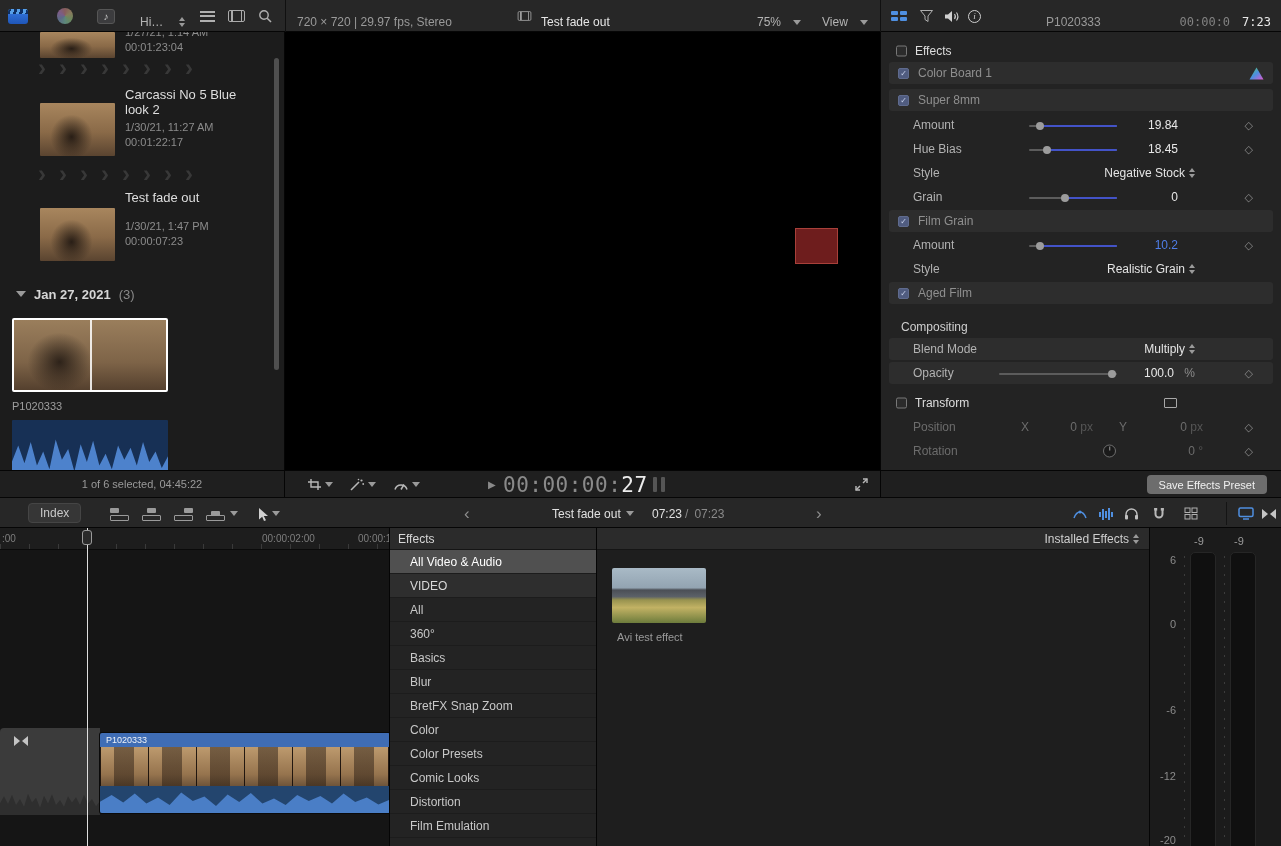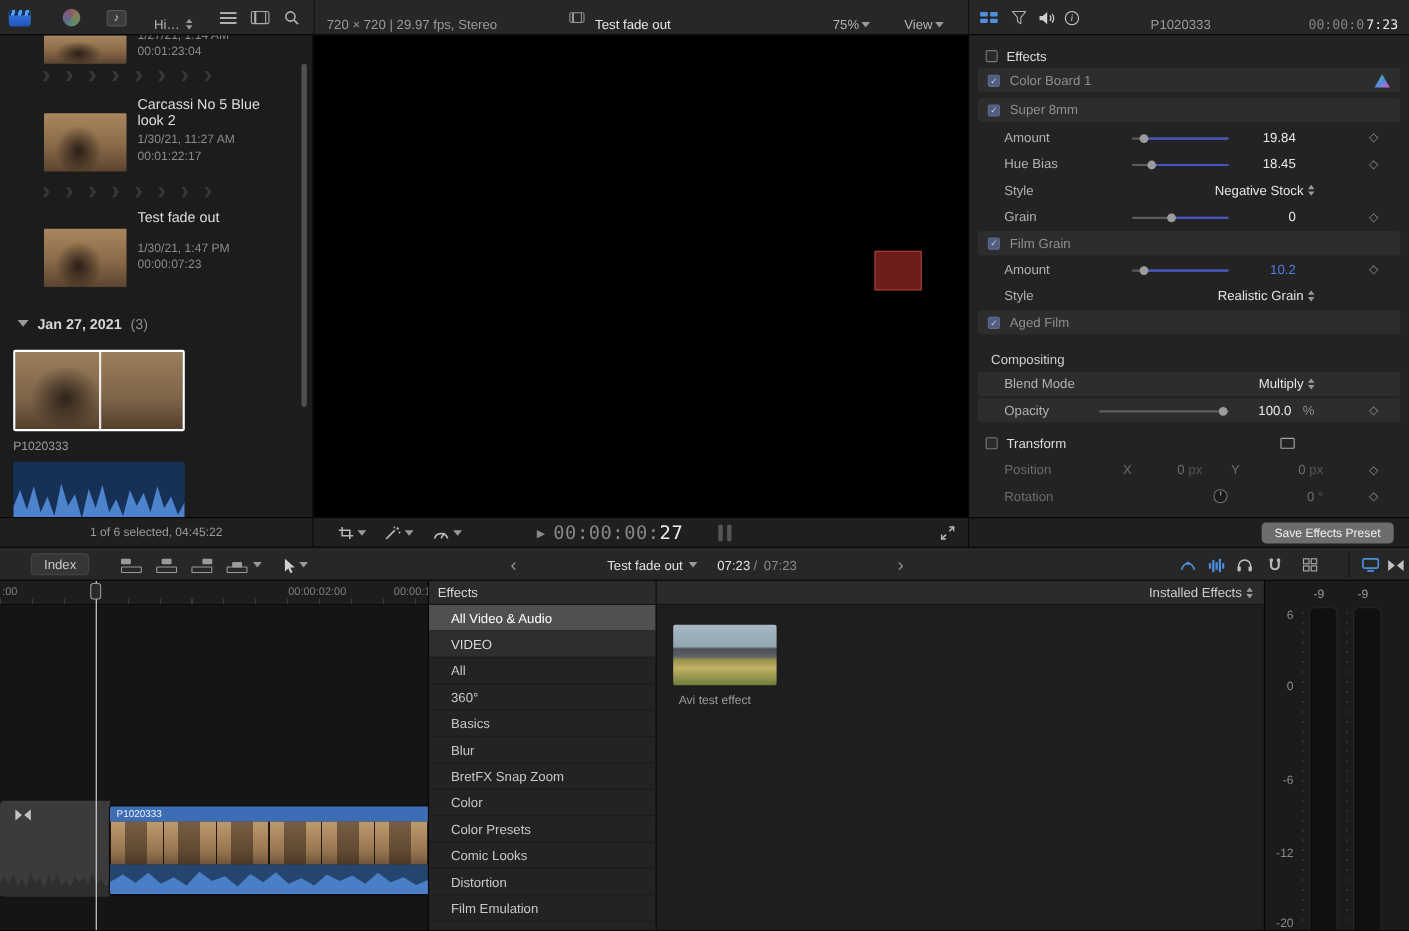--- a/index.html
+++ b/index.html
@@ -5,21 +5,21 @@
   html,body{margin:0;padding:0;background:#000;}
   *{box-sizing:border-box;}
   #app{position:relative;width:1281px;height:846px;background:#161616;overflow:hidden;
        font-family:"Liberation Sans",sans-serif;color:#ccc;}
   .abs{position:absolute;}
 
   
   #top-toolbar{position:absolute;left:0;top:0;width:1281px;height:32px;background:#272727;border-bottom:1px solid #060606;z-index:20;}
   .vdiv{position:absolute;top:0;width:1px;height:32px;background:#101010;}
   .tb-icon{position:absolute;top:0;height:32px;display:flex;align-items:center;}
-  .tb-text{position:absolute;top:0;height:44px;display:flex;align-items:center;font-size:12px;color:#b4b4b4;white-space:nowrap;gap:2px;}
+  .tb-text{position:absolute;top:0;height:44px;display:flex;align-items:center;font-size:12px;color:#b4b4b4;white-space:nowrap;gap:12px;}
   .tb-text.bright{color:#e6e6e6;}
   .tb-text.dim{color:#9a9a9a;}
   .timecode{font-family:"DejaVu Sans Mono",monospace;font-size:12px;}
   .timecode .dim{color:#828282;}
   .timecode .bright{color:#e8e8e8;}
   .caret{width:0;height:0;border-left:4px solid transparent;border-right:4px solid transparent;border-top:5px solid #9a9a9a;display:inline-block;}
   .stepper{display:inline-flex;flex-direction:column;gap:2px;margin-left:4px;}
   .stepper::before{content:"";border-left:3.5px solid transparent;border-right:3.5px solid transparent;border-bottom:4px solid #9a9a9a;}
   .stepper::after{content:"";border-left:3.5px solid transparent;border-right:3.5px solid transparent;border-top:4px solid #9a9a9a;}
   .clapper{width:20px;height:15px;border-radius:3px;background:linear-gradient(180deg,#57a0e8 0%,#57a0e8 33%,#2f6fd6 33%,#1f56b8 100%);position:relative;overflow:hidden;}
@@ -56,21 +56,21 @@
   .audio-thumb .wave{position:absolute;left:0;right:0;bottom:8%;height:80%;background:#4d82cc;}
   .scrollbar-v{position:absolute;width:5px;border-radius:3px;background:#4f4f4f;}
   .pane-status{position:absolute;left:0;right:0;bottom:0;height:27px;background:#1f1f1f;border-top:1px solid #050505;display:flex;align-items:center;justify-content:center;font-size:11px;color:#9a9a9a;z-index:5;}
 
   
   #viewer{position:absolute;left:285px;top:32px;width:595px;height:438px;background:#000;}
   .viewer-red-box{position:absolute;background:#6e1d1d;border:1px solid #a8403a;}
   #viewer-controls{position:absolute;left:285px;top:470px;width:595px;height:27px;background:#1f1f1f;border-top:1px solid #050505;}
   .vc-tool{position:absolute;top:0;height:27px;display:flex;align-items:center;gap:3px;}
   .vc-play{position:absolute;top:0;height:27px;display:flex;align-items:center;color:#8a8a8a;font-size:10px;}
-  .vc-timecode{position:absolute;top:0;height:27px;display:flex;align-items:center;font-size:17px;font-family:"DejaVu Sans Mono",monospace;letter-spacing:.5px;}
+  .vc-timecode{position:absolute;top:0;height:27px;display:flex;align-items:center;font-size:21px;font-family:"DejaVu Sans Mono",monospace;letter-spacing:.5px;}
   .vc-timecode .dim{color:#8a8a8a;}
   .vc-timecode .bright{color:#ececec;}
   .mini-meters{position:absolute;top:6px;display:flex;gap:4px;}
   .mini-meters i{width:4px;height:15px;background:#555;border-radius:1px;}
 
   
   #inspector{position:absolute;left:880px;top:32px;width:401px;height:465px;background:#232323;border-left:1px solid #050505;overflow:hidden;}
   .insp-row{position:absolute;left:0;width:100%;height:22px;}
   .cb{width:11px;height:11px;border:1px solid #787878;border-radius:2px;background:#2b2b2b;display:inline-block;flex:none;position:relative;}
   .cb.abs{position:absolute;top:50%;transform:translateY(-50%);}

